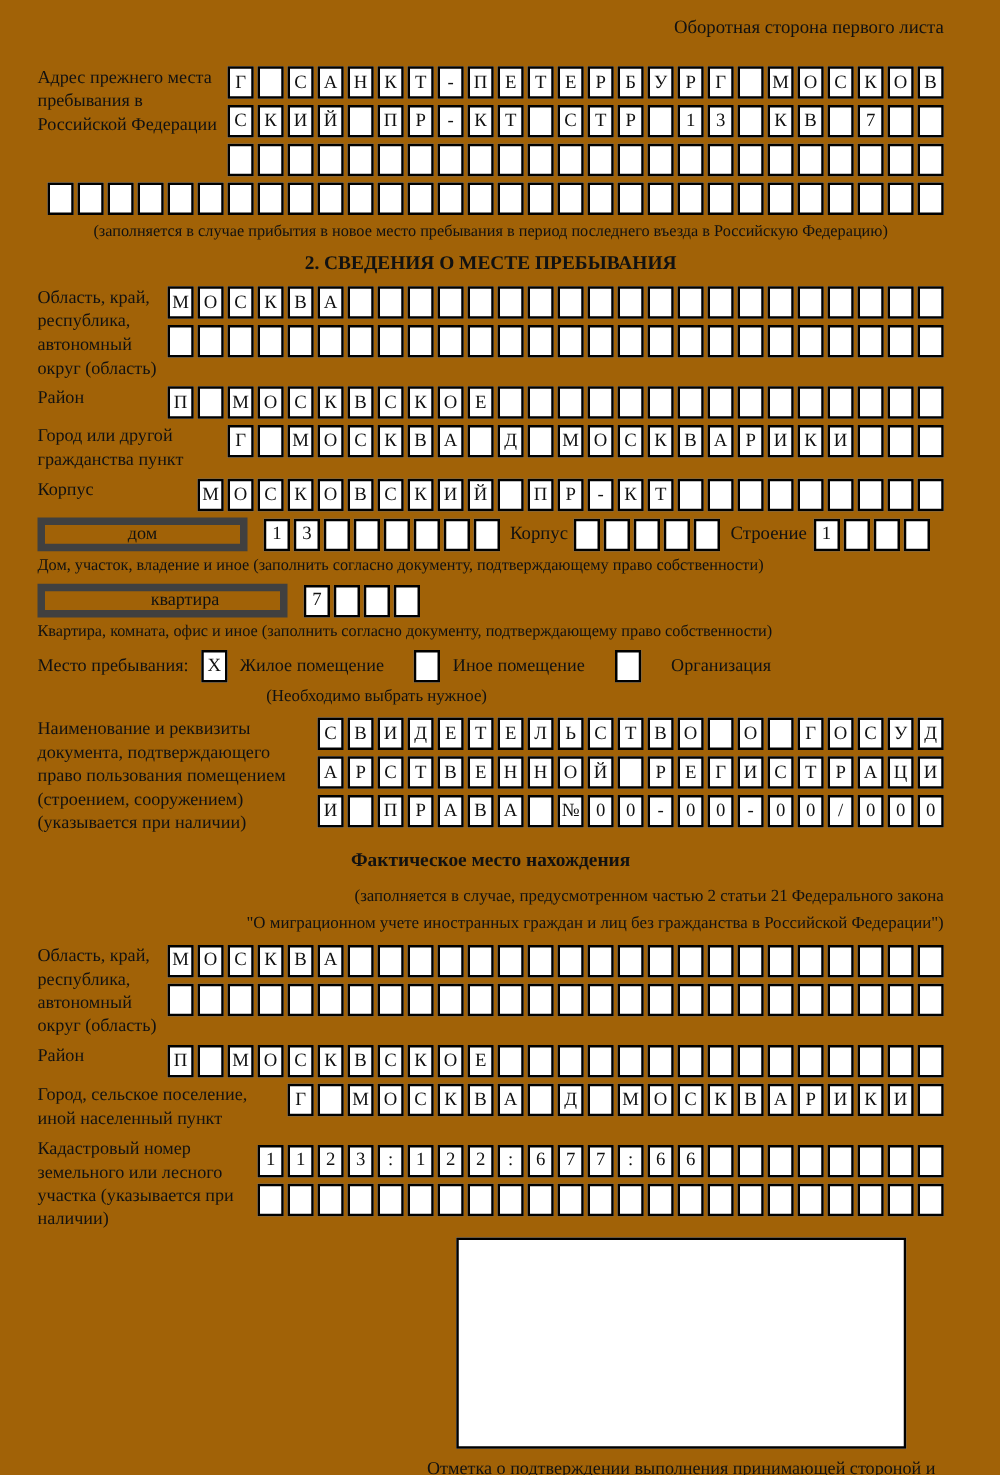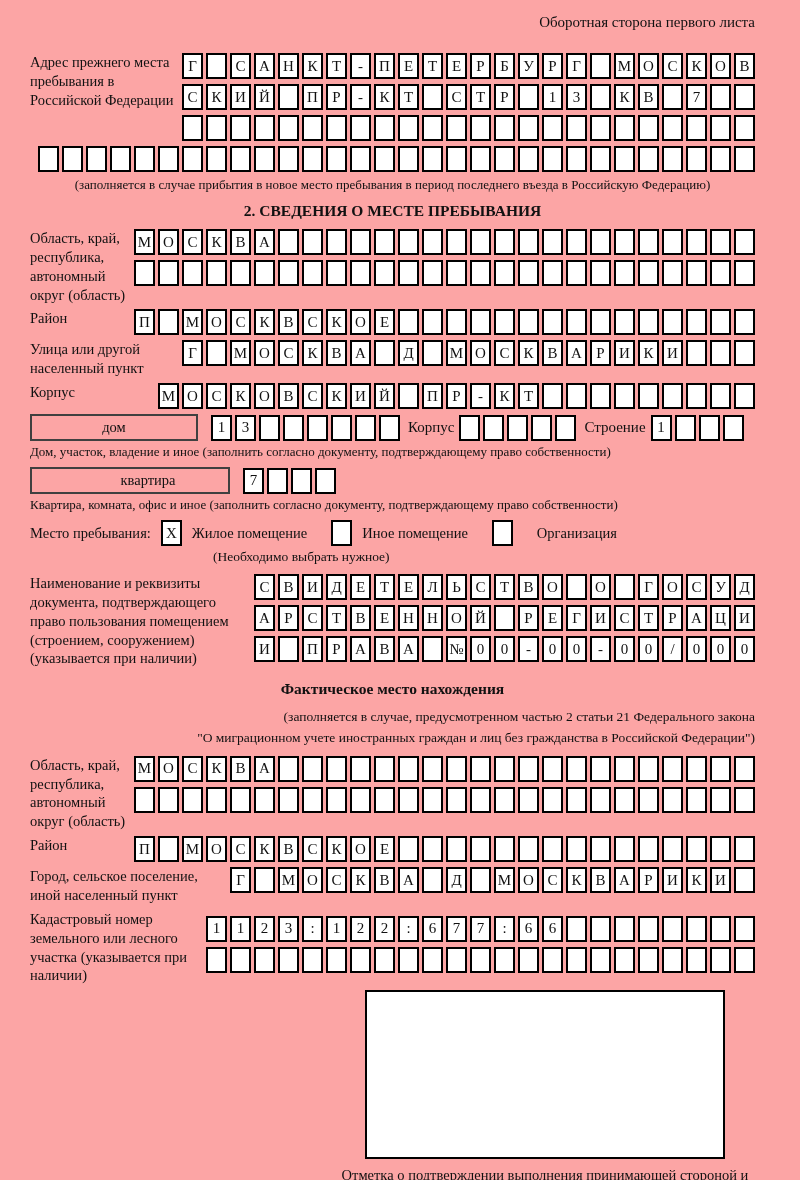--- a/index.html
+++ b/index.html
@@ -1,20 +1,20 @@
 <!DOCTYPE html>
 <html><head>
 <meta charset="utf-8">
 <style>
   * { margin:0; padding:0; box-sizing:border-box; }
   html,body { background:#fff; }
   body { font-family:"Liberation Serif","DejaVu Serif",serif; color:#111; }
   .page {
     position:relative; width:800px; height:1180px; margin:0 auto;
-    background:#fca5a5; padding:14px 45px 0 30px; overflow:hidden;
+    background:#a16207; padding:14px 45px 0 30px; overflow:hidden;
   }
   
   .hdr-right { text-align:right; font-size:15px; margin-bottom:22px; }
   .h-title { text-align:center; font-weight:bold; font-size:15.5px; margin:8px 0 9px; }
   .caption { font-size:13px; margin:3px 0 7px; }
   .caption.center { text-align:center; margin:5px 0 9px; }
   .note-center { text-align:right; font-size:13.5px; line-height:1.5; }
   .notes-wrap { margin-bottom:8px; }
   .lbl { font-size:14.5px; line-height:1.3; padding-right:6px; }
   .inline-label { font-size:15px; white-space:nowrap; }
@@ -29,21 +29,21 @@
   .row { display:flex; align-items:flex-start; margin-bottom:5px;gap:25px; }
   .row .lbl { flex:1 1 auto; }
   .row .cells { margin-left:auto; }
   .block { display:flex; align-items:flex-start; margin-bottom:5px; }
   .block .lbl { flex:1 1 auto; }
   .blk-rows { margin-left:auto; display:flex; flex-direction:column; gap:5px; align-items:flex-end; }
   .cells.full { justify-content:flex-end; margin-bottom:2px; }
   
   .house-row { display:flex; align-items:center; margin-bottom:3px; }
   .wide-box {
-    border:2px solid #404040; height:27px; display:flex; align-items:center;
+    border:6px solid #404040; height:27px; display:flex; align-items:center;
     justify-content:center; font-size:14.5px;
   }
   .wide-box.house { width:168px; margin-right:13px; }
   .wide-box.apt { width:200px; margin-right:13px;padding-left:36px; }
   .house-row .inline-label { margin:0 5px 0 8px; }
   
   .stay-row { display:flex; align-items:center; font-size:14.5px; margin-bottom:3px; }
   .stay-row .cells { margin:0 10px; }
   .stay-row .gap-lg { margin-left:24px; }
   .stay-note { font-size:13.5px; margin:0 0 9px 183px; }
@@ -270,21 +270,21 @@
         <span class="cell"></span>
         <span class="cell"></span>
         <span class="cell"></span>
         <span class="cell"></span>
         <span class="cell"></span>
         <span class="cell"></span>
       </div>
   </div>
 
   <div class="row">
-    <div class="lbl">Улица или другой населенный пункт</div>
+    <div class="lbl">Город или другой гражданства пункт</div>
     <div class="cells">
         <span class="cell">Г</span>
         <span class="cell"></span>
         <span class="cell">М</span>
         <span class="cell">О</span>
         <span class="cell">С</span>
         <span class="cell">К</span>
         <span class="cell">В</span>
         <span class="cell">А</span>
         <span class="cell"></span>

